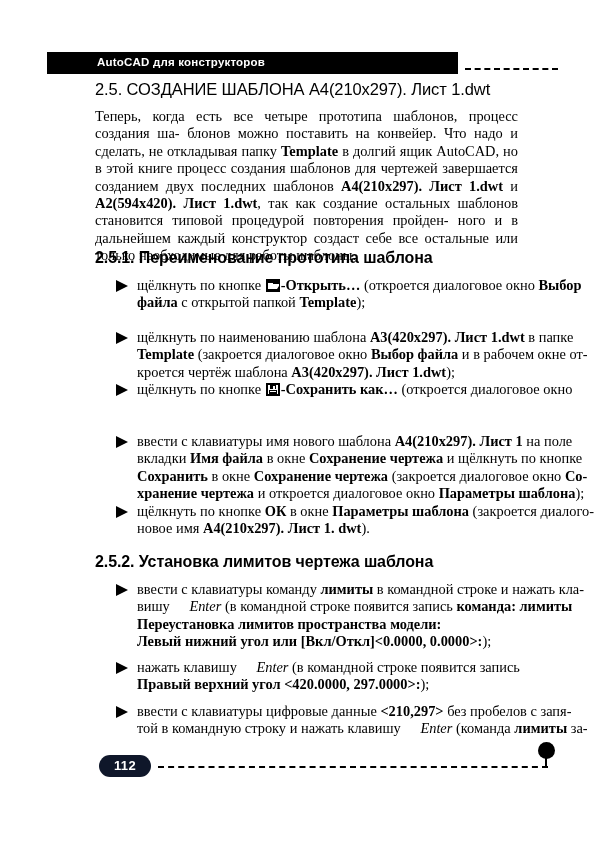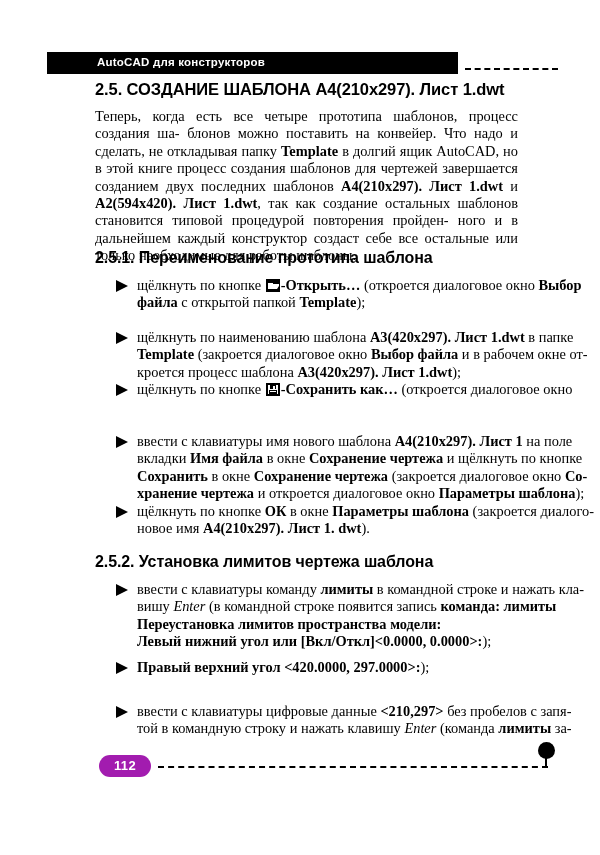--- a/index.html
+++ b/index.html
@@ -59,21 +59,21 @@
     border-top: 2.5px dashed #000000;
   }
 
   
   .h1 {
     position: absolute;
     left: 95px;
     top: 80px;
     font-family: "Liberation Sans", "DejaVu Sans", sans-serif;
     font-size: 16.5px;
-    font-weight: bold;
+    font-weight: normal;
     letter-spacing: -0.1px;
     white-space: nowrap;
   }
   .h2 {
     position: absolute;
     left: 95px;
     font-family: "Liberation Sans", "DejaVu Sans", sans-serif;
     font-size: 16px;
     font-weight: bold;
     letter-spacing: -0.1px;
@@ -110,21 +110,21 @@
   .bullet .marker {
     position: absolute;
     left: 0;
     top: 2px;
     width: 14px;
     height: 14px;
     line-height: 14px;
   }
   .bullet .marker svg { display: block; }
   .bullet b { font-weight: bold; }
-  .bullet i { font-style: italic; }
+  .bullet i { font-style: italic; margin-left: 16px; }
 
   .b-lines { display: block; }
   .b-lines .ln { display: block; white-space: nowrap; }
 
   
   .ico {
     display: inline-block;
     vertical-align: -2px;
     width: 14px;
     height: 13px;
@@ -133,21 +133,21 @@
   .ico svg { display: block; }
 
   
   .footer { position: absolute; left: 0; top: 0; width: 600px; height: 855px; pointer-events: none;}
   .page-pill {
     position: absolute;
     left: 99px;
     top: 755px;
     width: 52px;
     height: 22px;
-    background: #a21caf;
+    background: #0f172a;
     border-radius: 11px;
     color: #ffffff;
     font-family: "Liberation Sans", "DejaVu Sans", sans-serif;
     font-size: 13px;
     font-weight: bold;
     text-align: center;
     line-height: 22px;
     letter-spacing: 0.4px;
   }
   .footer-dots {
@@ -225,21 +225,21 @@
 
   <div class="bullet" style="top:329px;">
     <span class="marker">
       <svg width="14" height="14" viewBox="0 0 14 14">
           <polygon points="1,1 13,7 1,13" fill="#000"></polygon>
         </svg>
     </span>
     <span class="b-lines">
       <span class="ln"><span>щёлкнуть по наименованию шаблона </span><b>А3(420x297). Лист 1.dwt</b><span> в папке</span></span>
       <span class="ln"><b>Template</b><span> (закроется диалоговое окно </span><b>Выбор файла</b><span> и в рабочем окне от-</span></span>
-      <span class="ln"><span>кроется процесс шаблона </span><b>А3(420x297). Лист 1.dwt</b><span>);</span></span>
+      <span class="ln"><span>кроется чертёж шаблона </span><b>А3(420x297). Лист 1.dwt</b><span>);</span></span>
     </span>
   </div>
 
   <div class="bullet" style="top:381px;">
     <span class="marker">
       <svg width="14" height="14" viewBox="0 0 14 14">
           <polygon points="1,1 13,7 1,13" fill="#000"></polygon>
         </svg>
     </span>
     <span class="b-lines">
@@ -296,20 +296,21 @@
     </span>
   </div>
 
   <div class="bullet" style="top:659px;">
     <span class="marker">
       <svg width="14" height="14" viewBox="0 0 14 14">
           <polygon points="1,1 13,7 1,13" fill="#000"></polygon>
         </svg>
     </span>
     <span class="b-lines">
+      <span class="ln"><span>нажать клавишу </span><i>Enter</i><span> (в командной строке появится запись</span></span>
       <span class="ln"><b>Правый верхний угол &lt;420.0000, 297.0000&gt;:</b><span>);</span></span>
     </span>
   </div>
 
   <div class="bullet" style="top:703px;font-family:Liberation Serif, serif;">
     <span class="marker">
       <svg width="14" height="14" viewBox="0 0 14 14">
           <polygon points="1,1 13,7 1,13" fill="#000"></polygon>
         </svg>
     </span>

